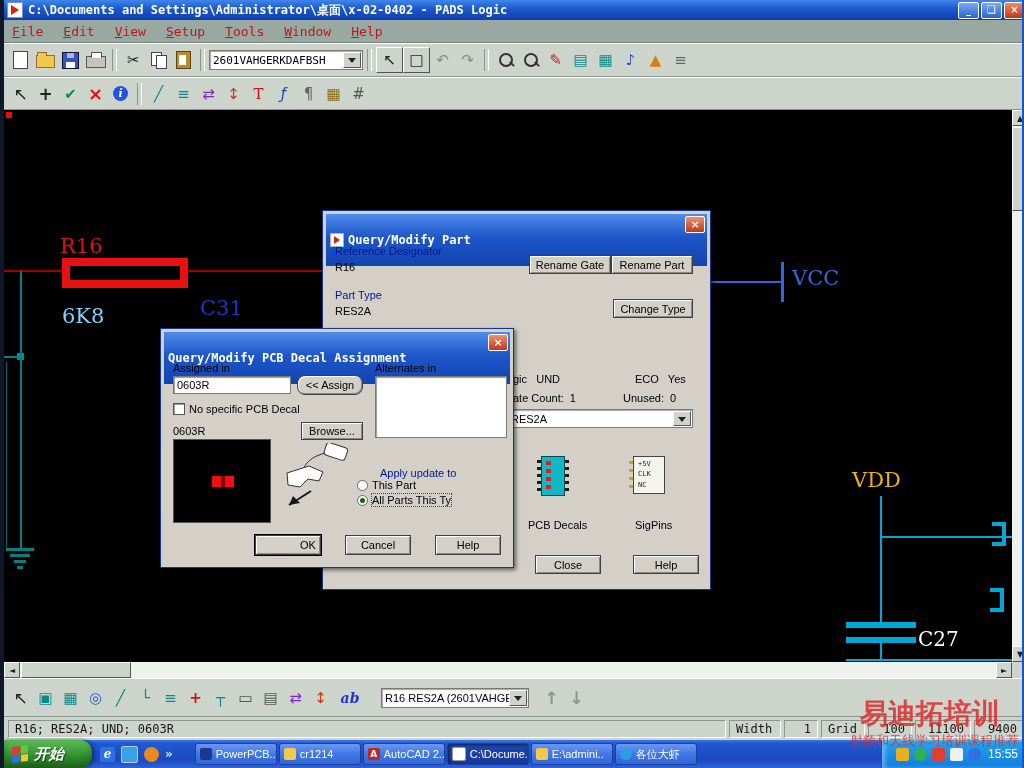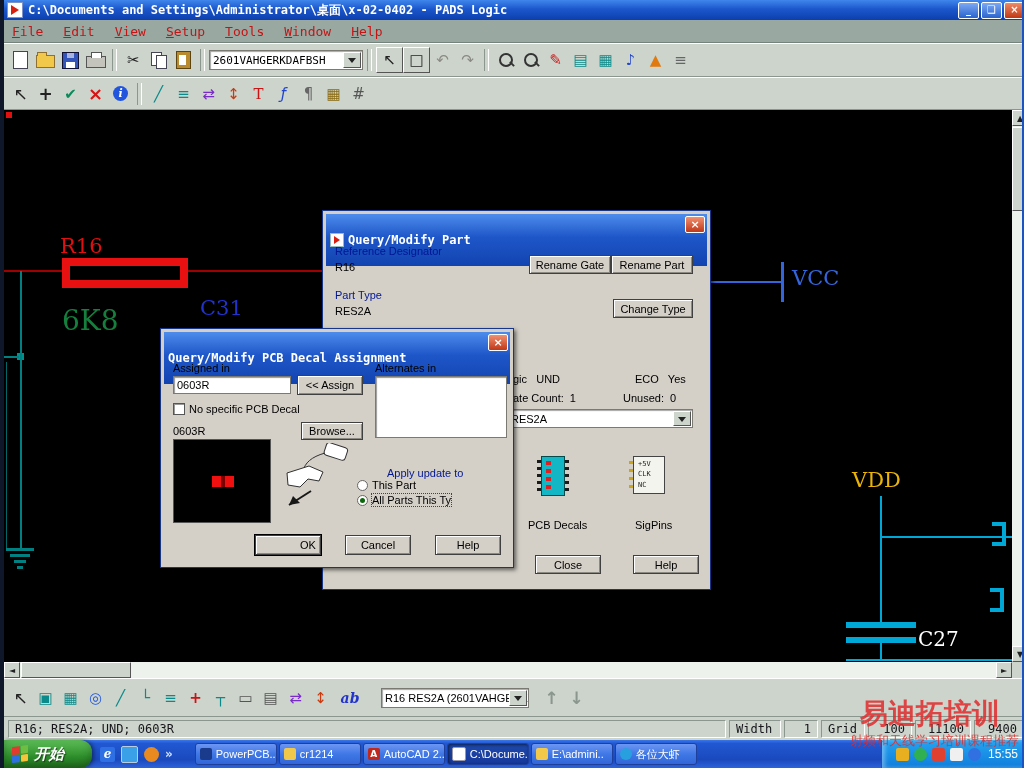--- a/index.html
+++ b/index.html
@@ -228,21 +228,21 @@
     <span class="ti" style="color:#555;">#</span>
   </div>
 
   <div class="abs canvas">
     <div class="abs" style="left:2px;top:2px;width:6px;height:6px;background:#e01010;"></div>
 
     <div class="wire" style="left:0;top:160px;width:58px;height:2px;background:#a00000;"></div>
     <div class="abs" style="left:58px;top:148px;width:126px;height:30px;border:8px solid #e81010;box-sizing:border-box;"></div>
     <div class="wire" style="left:184px;top:160px;width:146px;height:2px;background:#a00000;"></div>
     <span class="sch-label" style="left:56px;top:124px;font-size:21px;color:#e01010;">R16</span>
-    <span class="sch-label" style="left:58px;top:194px;font-size:28px;color:#15803d;">6K8</span>
+    <span class="sch-label" style="left:58px;top:194px;font-size:21px;color:#7dd3fc;">6K8</span>
     <span class="sch-label" style="left:196px;top:186px;font-size:21px;color:#2233cc;">C31</span>
 
     <div class="abs" style="left:13px;top:243px;width:7px;height:7px;background:#009090;"></div>
     <div class="wire" style="left:0;top:246px;width:15px;height:2px;background:#008080;"></div>
     <div class="wire" style="left:16px;top:161px;width:2px;height:277px;background:#008080;"></div>
     <div class="wire" style="left:2px;top:252px;width:1px;height:186px;background:#006868;"></div>
     <div class="wire" style="left:2px;top:438px;width:28px;height:3px;background:#008080;"></div>
     <div class="wire" style="left:6px;top:444px;width:20px;height:3px;background:#008080;"></div>
     <div class="wire" style="left:10px;top:450px;width:12px;height:3px;background:#008080;"></div>
     <div class="wire" style="left:13px;top:456px;width:6px;height:3px;background:#008080;"></div>
@@ -322,40 +322,40 @@
     <div class="btn" style="left:310px;top:344px;width:66px;height:19px;">Help</div>
   </div>
 
   <div class="dialog" style="left:156px;top:328px;width:354px;height:240px;z-index:21;">
     <div class="dlg-title">
       <span>Query/Modify PCB Decal Assignment</span>
       <span class="dlg-close">×</span>
     </div>
     <span class="lbl" style="left:12px;top:33px;">Assigned in</span>
     <div class="field" style="left:12px;top:47px;width:118px;height:18px;">0603R</div>
-    <div class="btn" style="left:136px;top:46px;width:66px;height:20px;">&lt;&lt; Assign</div>
+    <div class="btn" style="left:136px;top:46px;width:66px;height:20px;border-radius:8px;">&lt;&lt; Assign</div>
     <span class="checkbox" style="left:12px;top:74px;"></span>
     <span class="lbl" style="left:28px;top:74px;">No specific PCB Decal</span>
     <span class="lbl" style="left:12px;top:96px;">0603R</span>
     <div class="btn" style="left:140px;top:93px;width:62px;height:18px;">Browse...</div>
     <div class="preview" style="left:12px;top:110px;width:96px;height:82px;">
       <span class="decal-chip" style="left:38px;top:36px;"></span>
     </div>
     <span class="lbl" style="left:214px;top:33px;">Alternates in</span>
     <div class="field" style="left:214px;top:47px;width:132px;height:62px;"></div>
 
     <svg class="abs" style="left:116px;top:114px;" width="80" height="72" viewBox="0 0 80 72">
       <rect x="48" y="2" width="22" height="13" rx="3" transform="rotate(18 59 8)" fill="#ffffff" stroke="#303030"></rect>
       <path d="M48 10 C 34 14, 28 20, 26 28" stroke="#303030" fill="none"></path>
       <path d="M10 30 L32 23 L46 29 L42 38 L31 36 L23 44 L11 42 Z" fill="#ffffff" stroke="#303030"></path>
       <path d="M34 48 L12 62" stroke="#181818" stroke-width="2"></path>
       <path d="M12 62 l11 -2 -7 -7 z" fill="#181818"></path>
     </svg>
 
-    <span class="lbl navy" style="left:226px;top:138px;">Apply update to</span>
+    <span class="lbl navy" style="left:219px;top:138px;">Apply update to</span>
     <span class="radio" style="left:196px;top:151px;"></span>
     <span class="lbl" style="left:211px;top:150px;">This Part</span>
     <span class="radio sel" style="left:196px;top:166px;"></span>
     <span class="lbl focus-dotted" style="left:211px;top:165px;">All Parts This Ty</span>
 
     <div class="btn default" style="left:94px;top:206px;width:66px;height:20px;padding-left:40px;">OK</div>
     <div class="btn" style="left:184px;top:206px;width:66px;height:20px;">Cancel</div>
     <div class="btn" style="left:274px;top:206px;width:66px;height:20px;">Help</div>
   </div>
 

